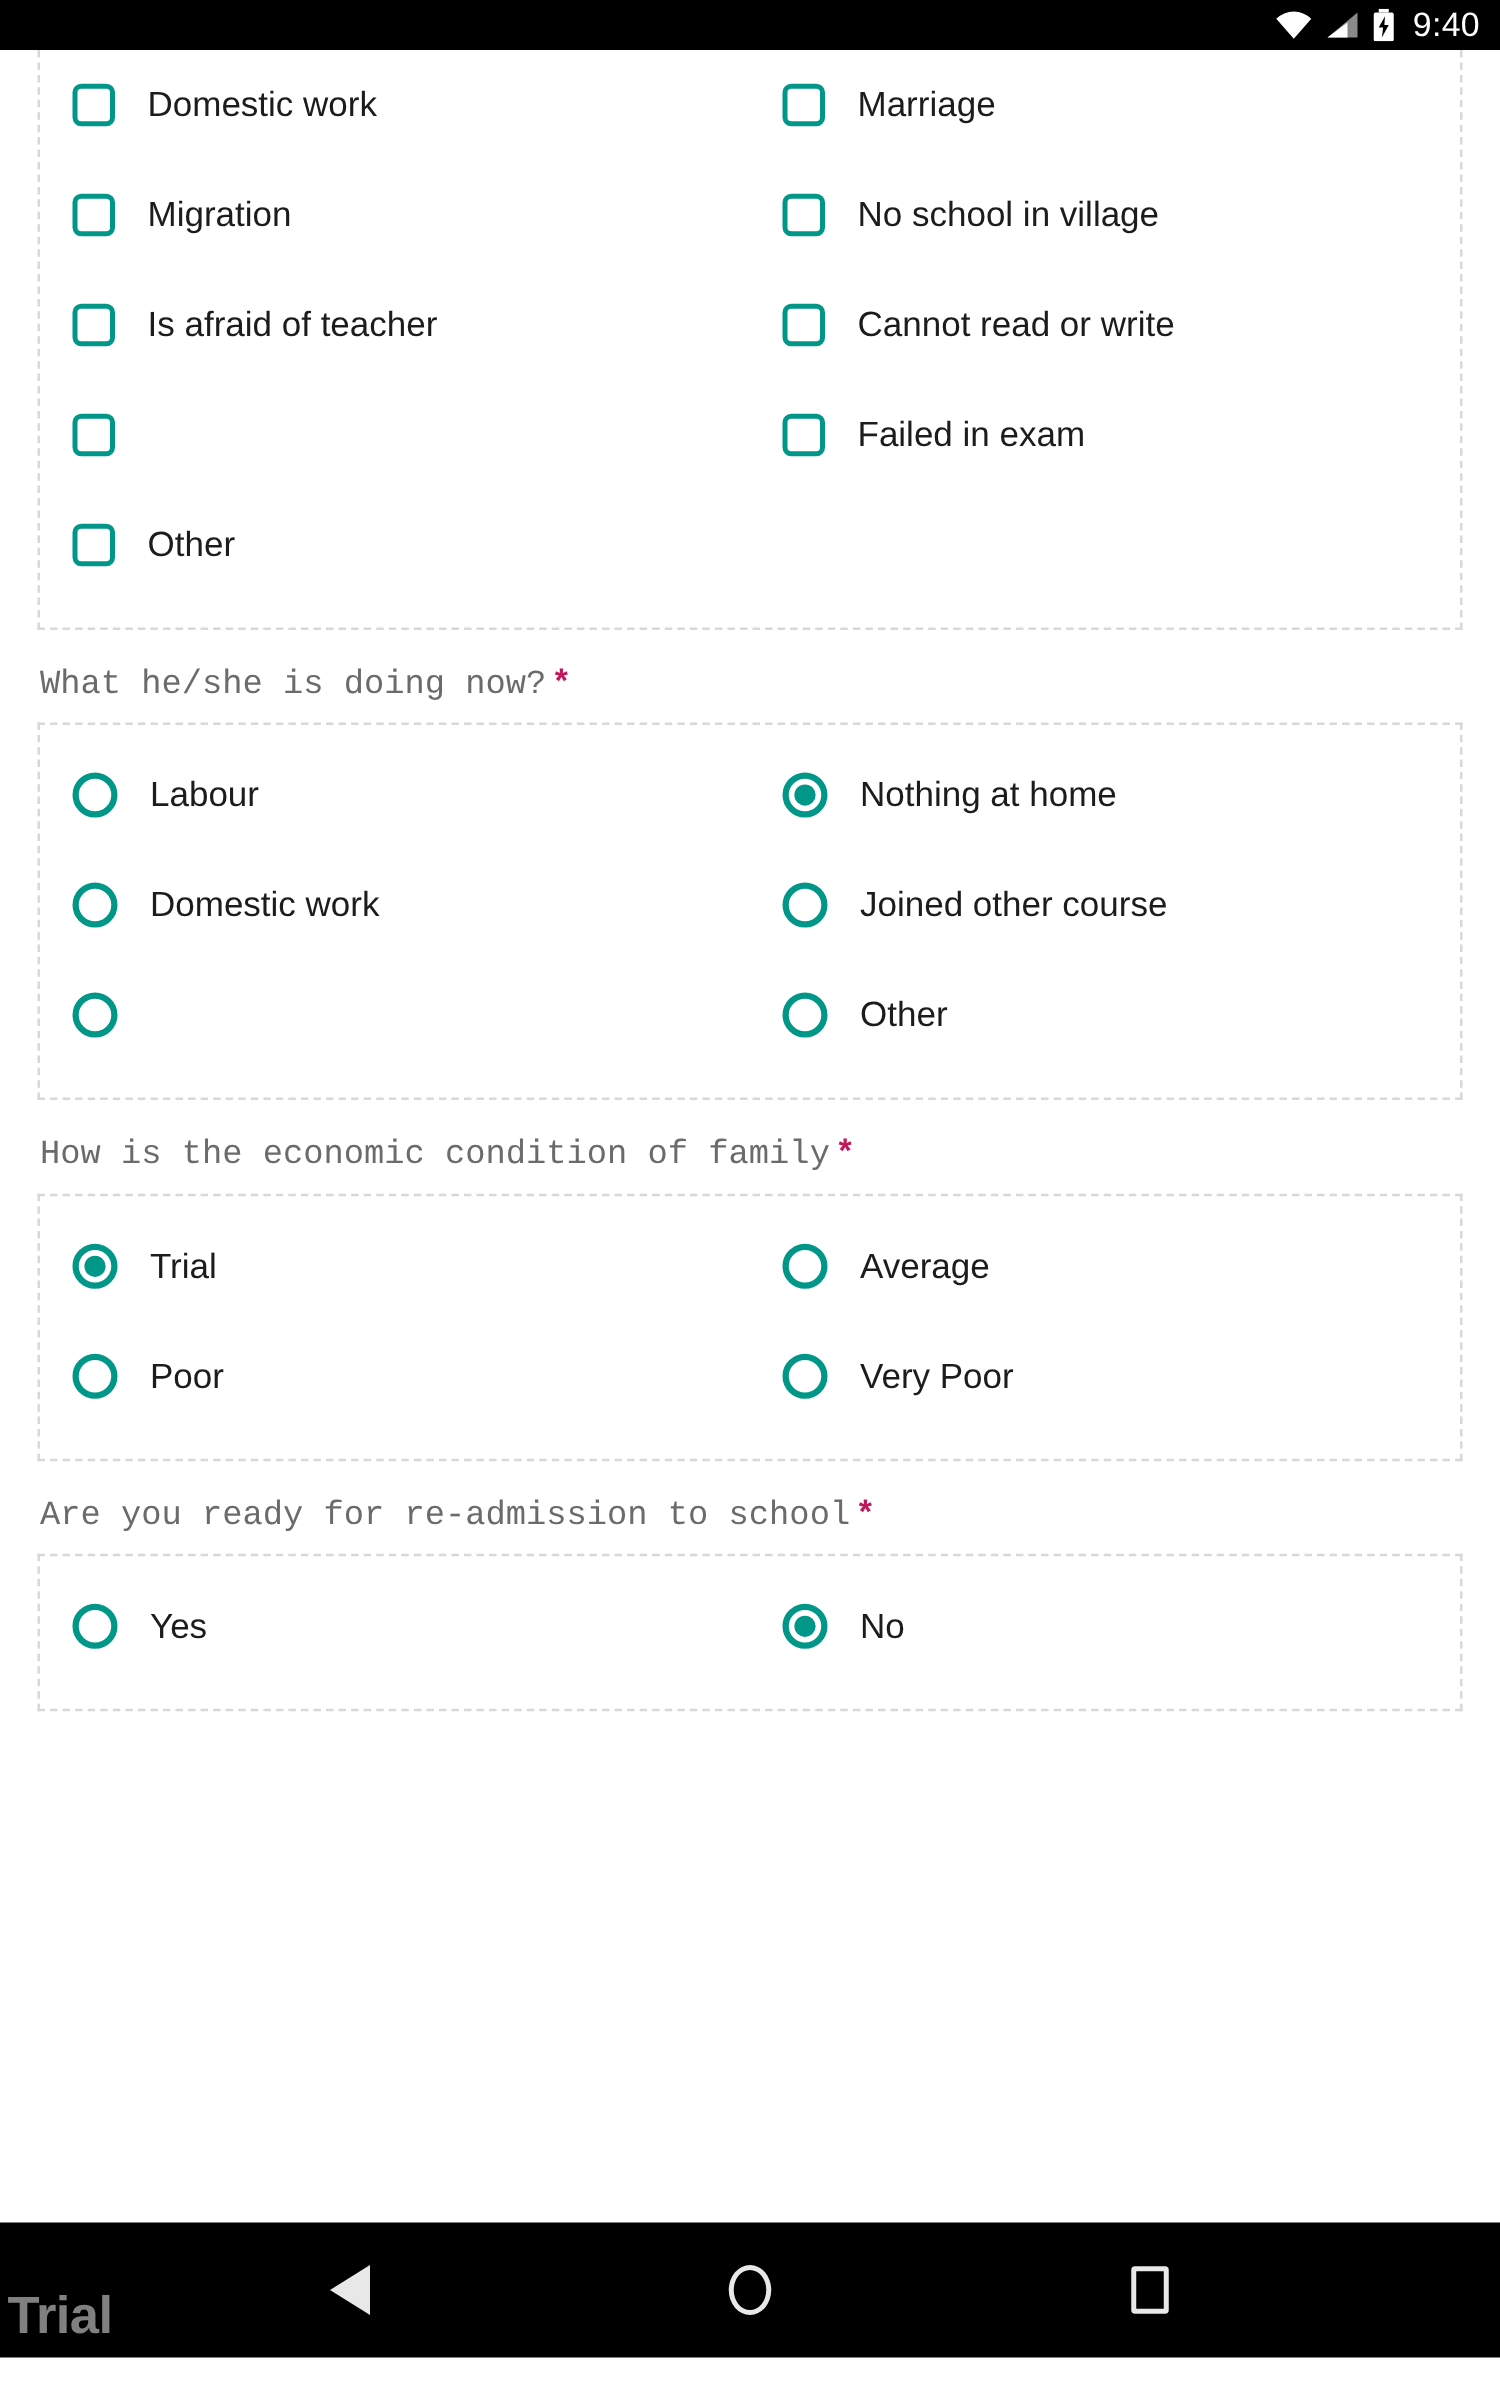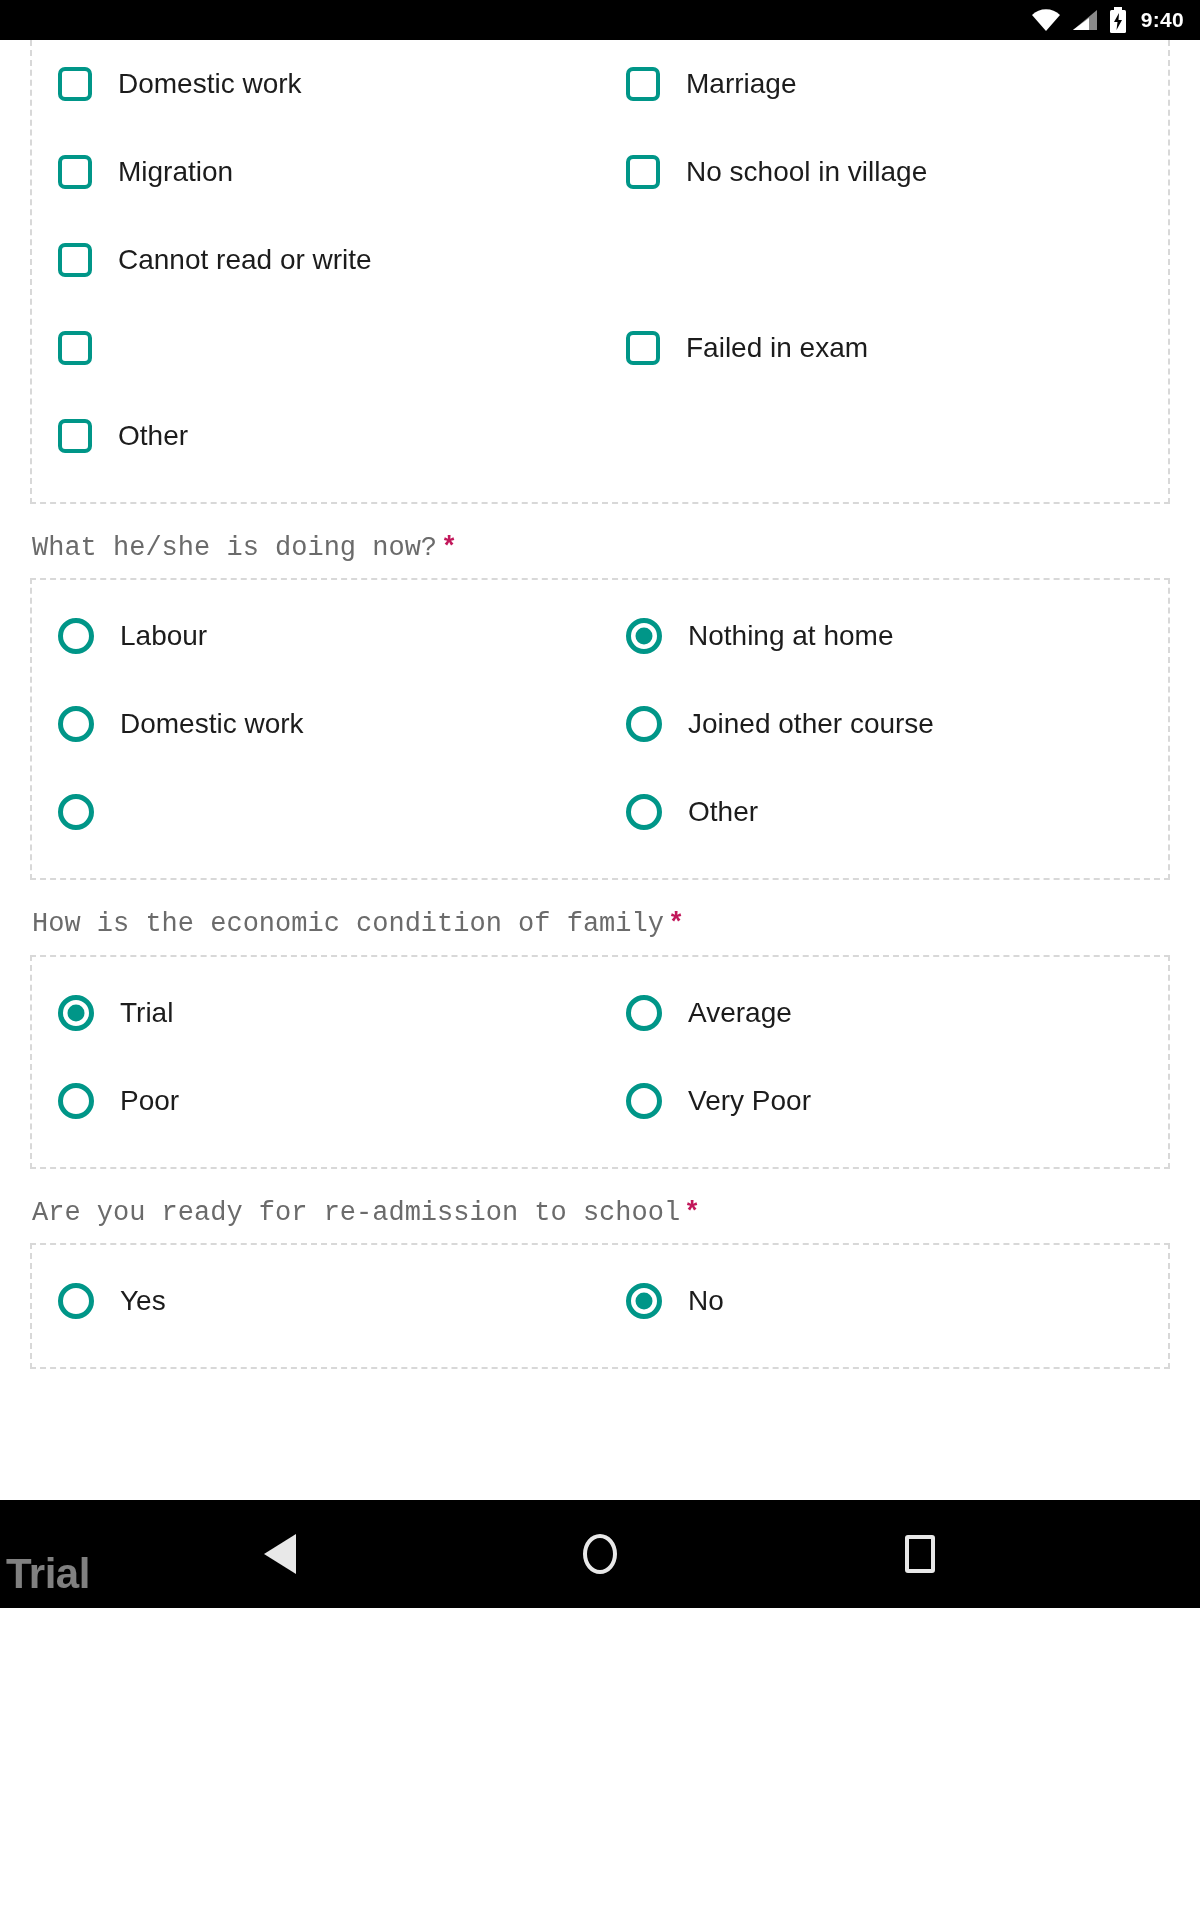--- a/index.html
+++ b/index.html
@@ -18,30 +18,30 @@
     background: #000000;
     display: flex;
     align-items: center;
     justify-content: flex-end;
     padding-right: 16px;
     gap: 10px;
   }
   .status-icon { display: flex; align-items: center; }
   .status-time {
     color: #ffffff;
-    font-size: 21px;
-    font-weight: 700;
+    font-size: 27px;
+    font-weight: 400;
     letter-spacing: 0.3px;
     margin-left: 4px;
   }
 
   
   .form-body {
     position: relative;
-    height: 1460px;
+    height: 1738px;
     background: #ffffff;
     padding: 0 30px;
     overflow: hidden;
   }
 
   
   .question-label {
     font-size: 27px;
     color: #6b6b6b;
     padding: 28px 2px 14px 2px;
@@ -225,20 +225,24 @@
       <div class="option-cell">
         <span class="cb"></span>
         <span class="option-text">No school in village</span>
       </div>
     </div>
 
 
     <div class="option-row">
       <div class="option-cell">
         <span class="cb"></span>
+        <span class="option-text">Is afraid of teacher</span>
+      </div>
+      <div class="option-cell">
+        <span class="cb"></span>
         <span class="option-text">Cannot read or write</span>
       </div>
     </div>
 
     <div class="option-row">
       <div class="option-cell">
         <span class="cb"></span>
       </div>
       <div class="option-cell">
         <span class="cb"></span>

